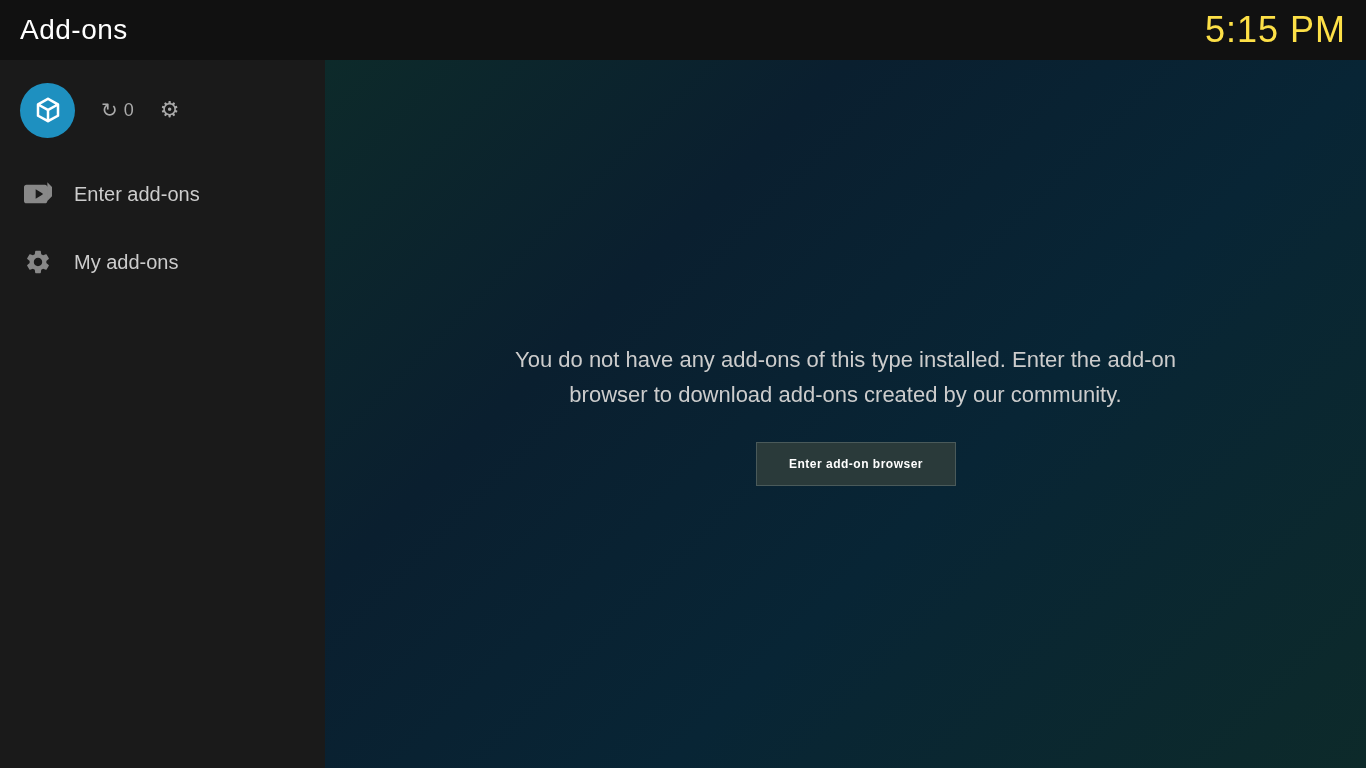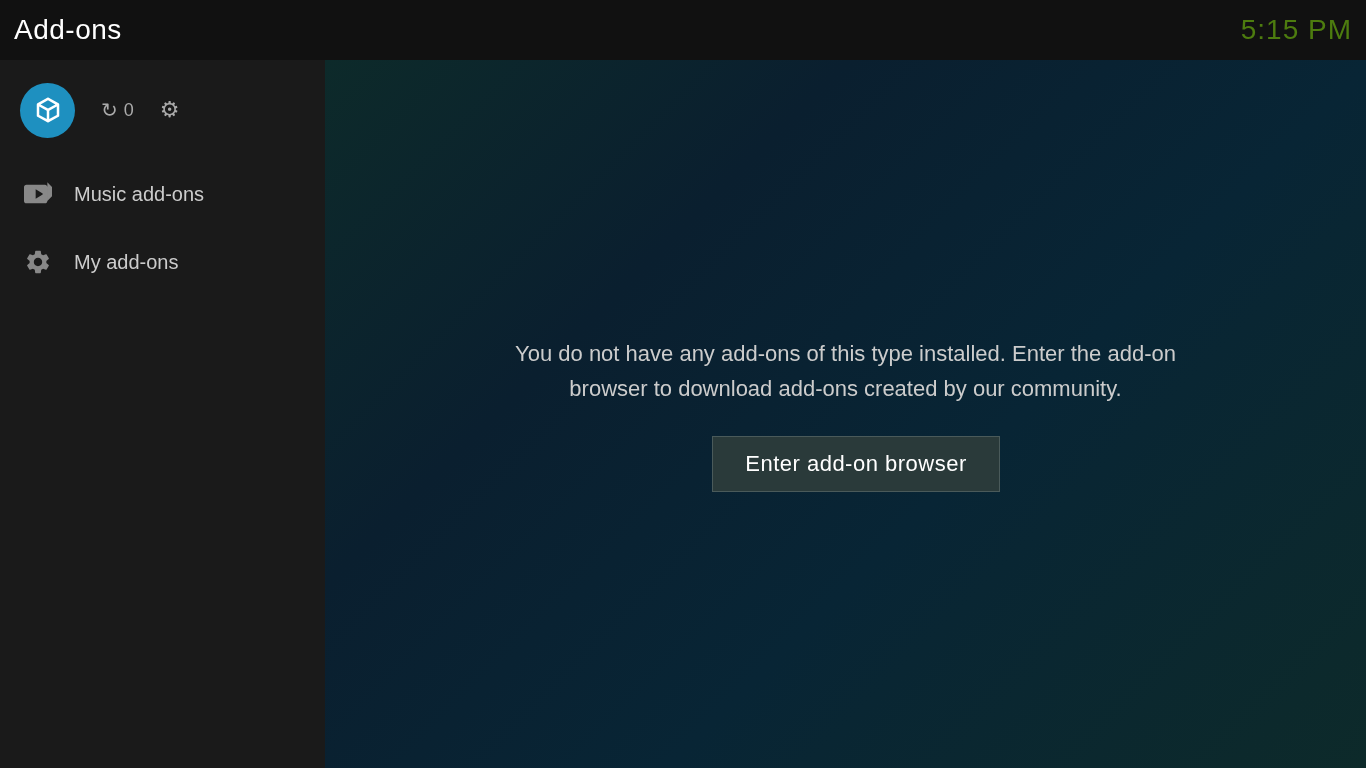--- a/index.html
+++ b/index.html
@@ -19,34 +19,34 @@
     }
 
     
     .header {
       width: 100%;
       height: 60px;
       background: #111111;
       display: flex;
       align-items: center;
       justify-content: space-between;
-      padding: 0 14px;
+      padding: 0 20px;
       flex-shrink: 0;
     }
 
     .header-title {
       color: #ffffff;
       font-size: 28px;
       font-weight: 300;
       letter-spacing: 0.5px;
     }
 
     .header-time {
-      color: #4d7c0f;
-      font-size: 28px;
+      color: #fde047;
+      font-size: 36px;
       font-weight: 300;
       letter-spacing: 1px;
     }
 
     
     .main-layout {
       display: flex;
       flex: 1;
       height: calc(768px - 60px);
     }
@@ -171,24 +171,24 @@
       font-size: 22px;
       font-weight: 400;
       line-height: 1.6;
       margin-bottom: 30px;
     }
 
     .enter-browser-btn {
       background: #2a3a3a;
       border: 1px solid #4a5a5a;
       color: #ffffff;
-      font-size: 22px;
+      font-size: 12px;
       padding: 14px 32px;
       cursor: pointer;
-      font-weight: 400;
+      font-weight: 700;
       letter-spacing: 0.5px;
       margin-left: 21px;
     }
   </style>
 </head>
 <body>
 
 <div class="header">
   <span class="header-title">Add-ons</span>
   <span class="header-time">5:15 PM</span>
@@ -215,21 +215,21 @@
     </div>
 
     <nav class="nav-items">
 
       <div class="nav-item">
         <div class="nav-item-icon">
           <svg viewBox="0 0 24 24" xmlns="http://www.w3.org/2000/svg">
             <path d="M18 4H2C.9 4 0 4.9 0 6v12c0 1.1.9 2 2 2h16c1.1 0 2-.9 2-2V6c0-1.1-.9-2-2-2zm-2 8.5l-6 3.5V8l6 3.5zm4-6.5v12l4-4V6l-4-4z"></path>
           </svg>
         </div>
-        <span class="nav-item-label">Music add-ons</span>
+        <span class="nav-item-label">Enter add-ons</span>
       </div>
 
 
 
 
       <div class="nav-item">
         <div class="nav-item-icon">
           <svg viewBox="0 0 24 24" xmlns="http://www.w3.org/2000/svg">
             <path d="M19.14 12.94c.04-.3.06-.61.06-.94 0-.32-.02-.64-.07-.94l2.03-1.58c.18-.14.23-.41.12-.61l-1.92-3.32c-.12-.22-.37-.29-.59-.22l-2.39.96c-.5-.38-1.03-.7-1.62-.94l-.36-2.54c-.04-.24-.24-.41-.48-.41h-3.84c-.24 0-.43.17-.47.41l-.36 2.54c-.59.24-1.13.57-1.62.94l-2.39-.96c-.22-.08-.47 0-.59.22L2.74 8.87c-.12.21-.08.47.12.61l2.03 1.58c-.05.3-.09.63-.09.94s.02.64.07.94l-2.03 1.58c-.18.14-.23.41-.12.61l1.92 3.32c.12.22.37.29.59.22l2.39-.96c.5.38 1.03.7 1.62.94l.36 2.54c.05.24.24.41.48.41h3.84c.24 0 .44-.17.47-.41l.36-2.54c.59-.24 1.13-.56 1.62-.94l2.39.96c.22.08.47 0 .59-.22l1.92-3.32c.12-.22.07-.47-.12-.61l-2.01-1.58zM12 15.6c-1.98 0-3.6-1.62-3.6-3.6s1.62-3.6 3.6-3.6 3.6 1.62 3.6 3.6-1.62 3.6-3.6 3.6z"></path>
           </svg>

